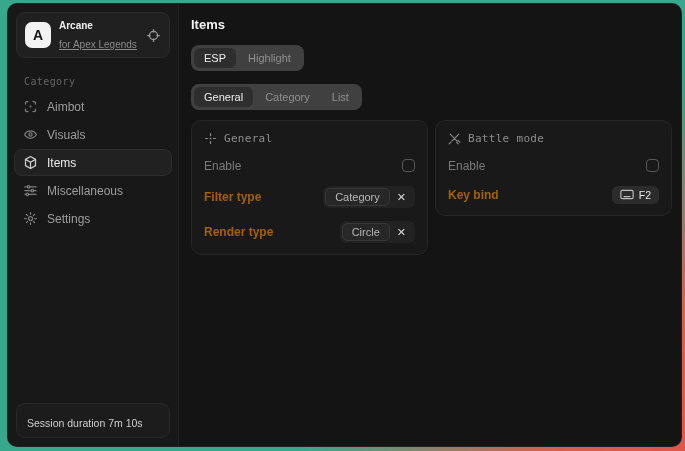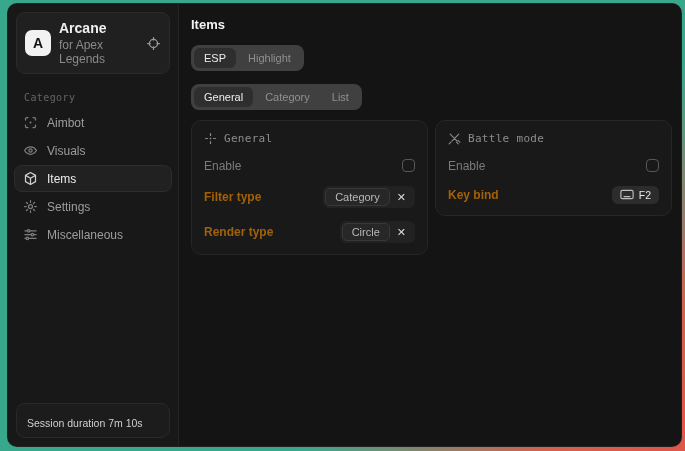--- a/index.html
+++ b/index.html
@@ -12,22 +12,22 @@
   .window{
     position:absolute;left:7px;top:3px;right:3px;bottom:4px;
     background:#151515;border-radius:10px;border:1px solid rgba(255,255,255,.05);
     display:flex;overflow:hidden;
   }
 
   
   .sidebar{width:171px;background:#181818;border-right:1px solid #242424;display:flex;flex-direction:column;flex:none;}
   .brand-card{margin:8px;padding:7px 8px;background:#202020;border:1px solid #2b2b2b;border-radius:9px;display:flex;align-items:center;gap:8px;}
   .logo{width:26px;height:26px;border-radius:7px;background:#f2f2f2;color:#141414;font-weight:700;font-size:14px;display:flex;align-items:center;justify-content:center;flex:none;}
-  .brand-name{font-size:14px;font-weight:700;color:#f0f0f0;}
-  .brand-sub{font-size:12px;color:#8a8a8a;margin-top:2px;}
+  .brand-name{font-size:10px;font-weight:700;color:#f0f0f0;}
+  .brand-sub{font-size:10px;color:#8a8a8a;margin-top:8px;text-decoration:underline;}
   .target-btn{margin-left:auto;color:#9a9a9a;background:none;border:none;display:flex;cursor:pointer;}
   .section-label{font-family:"DejaVu Sans Mono",monospace;font-size:10px;color:#646464;margin:10px 0 6px 16px;letter-spacing:.4px;}
   .nav{display:flex;flex-direction:column;gap:1px;}
   .nav-item{display:flex;align-items:center;gap:9px;height:27px;margin:0 6px;padding:0 8px;border-radius:8px;border:1px solid transparent;color:#9d9d9d;font-size:12px;cursor:pointer;}
   .nav-item svg{color:#7e7e7e;flex:none;}
   .nav-item.active{background:#212121;border-color:#2d2d2d;color:#ededed;}
   .nav-item.active svg{color:#cfcfcf;}
   .footer-card{margin:auto 8px 8px;padding:8px 10px;background:#1c1c1c;border:1px solid #292929;border-radius:9px;}
   .footer-line1{font-family:"DejaVu Sans Mono",monospace;font-size:10px;color:#8b8b8b;letter-spacing:.3px;}
   .footer-line2{font-size:10.5px;color:#cfcfcf;margin-top:5px;}
@@ -101,36 +101,36 @@
             <svg width="15" height="15" viewBox="0 0 24 24" fill="none" stroke="currentColor" stroke-width="2" stroke-linejoin="round">
               <path d="M12 2.5l8 4.5v10l-8 4.5-8-4.5v-10l8-4.5z"></path>
                 <path d="M4 7l8 4.5L20 7M12 11.5V21.5"></path>
             </svg>
           </span>
           <span>Items</span>
         </div>
         <div class="nav-item">
           <span style="display:flex;">
             <svg width="15" height="15" viewBox="0 0 24 24" fill="none" stroke="currentColor" stroke-width="2" stroke-linecap="round">
-              <circle cx="12" cy="12" r="3.2"></circle>
-                <path d="M12 2.6v2.6M12 18.8v2.6M2.6 12h2.6M18.8 12h2.6M5.4 5.4l1.8 1.8M16.8 16.8l1.8 1.8M18.6 5.4l-1.8 1.8M7.2 16.8l-1.8 1.8"></path>
-            </svg>
-          </span>
-          <span>Settings</span>
-        </div>
-        <div class="nav-item">
-          <span style="display:flex;">
-            <svg width="15" height="15" viewBox="0 0 24 24" fill="none" stroke="currentColor" stroke-width="2" stroke-linecap="round">
               <path d="M3 6h18M3 12h18M3 18h18"></path>
                 <circle cx="9" cy="6" r="2" fill="#181818"></circle>
                 <circle cx="15" cy="12" r="2" fill="#181818"></circle>
                 <circle cx="7" cy="18" r="2" fill="#181818"></circle>
             </svg>
           </span>
           <span>Miscellaneous</span>
+        </div>
+        <div class="nav-item">
+          <span style="display:flex;">
+            <svg width="15" height="15" viewBox="0 0 24 24" fill="none" stroke="currentColor" stroke-width="2" stroke-linecap="round">
+              <circle cx="12" cy="12" r="3.2"></circle>
+                <path d="M12 2.6v2.6M12 18.8v2.6M2.6 12h2.6M18.8 12h2.6M5.4 5.4l1.8 1.8M16.8 16.8l1.8 1.8M18.6 5.4l-1.8 1.8M7.2 16.8l-1.8 1.8"></path>
+            </svg>
+          </span>
+          <span>Settings</span>
         </div>
       </nav>
 
       <div class="footer-card">
         <div class="footer-line2">Session duration 7m 10s</div>
       </div>
     </aside>
 
     <main class="main">
       <div class="page-title">Items</div>

